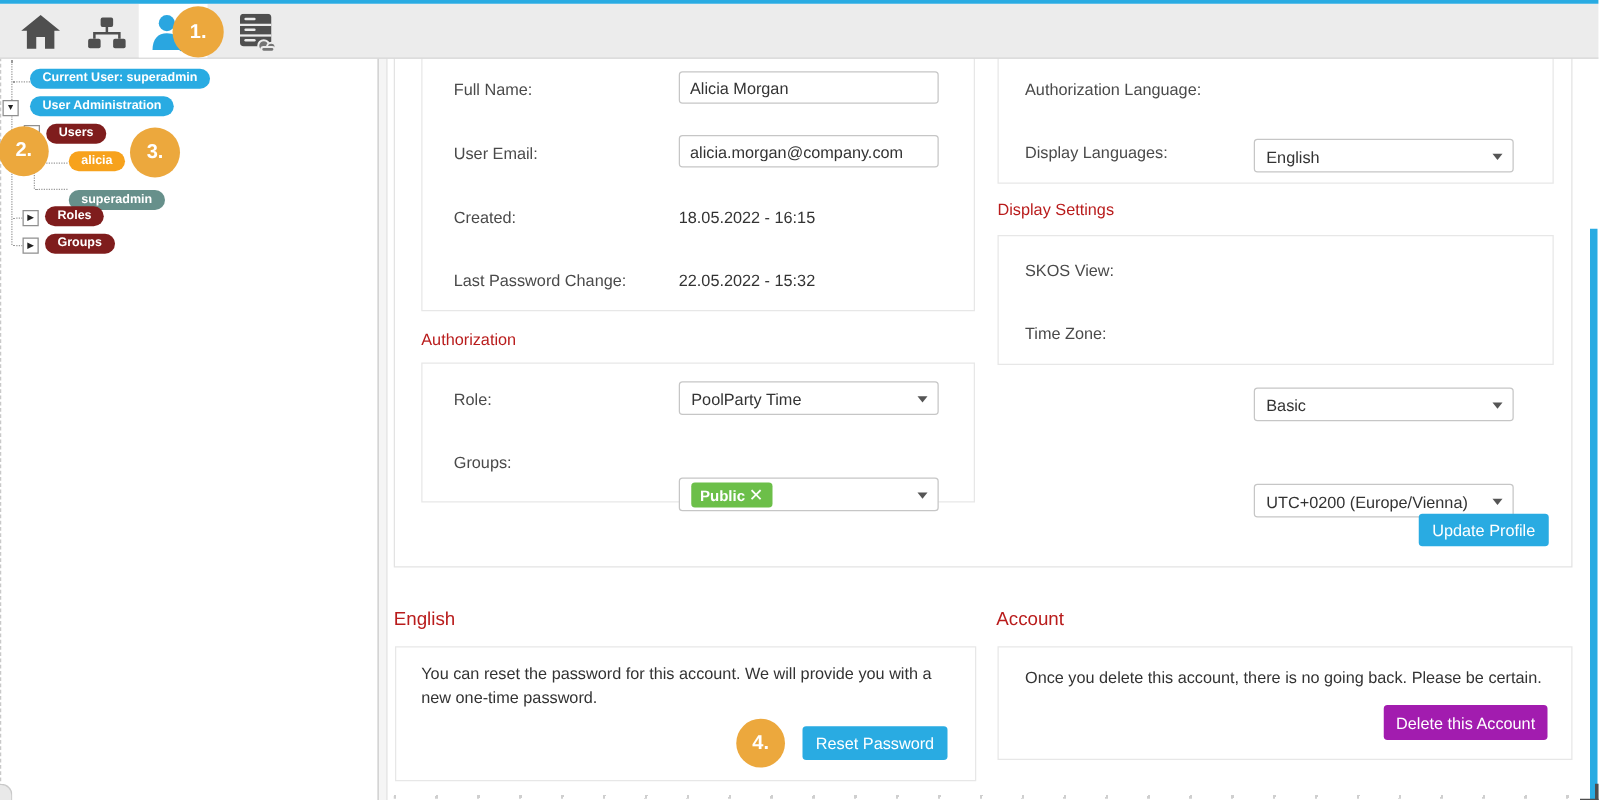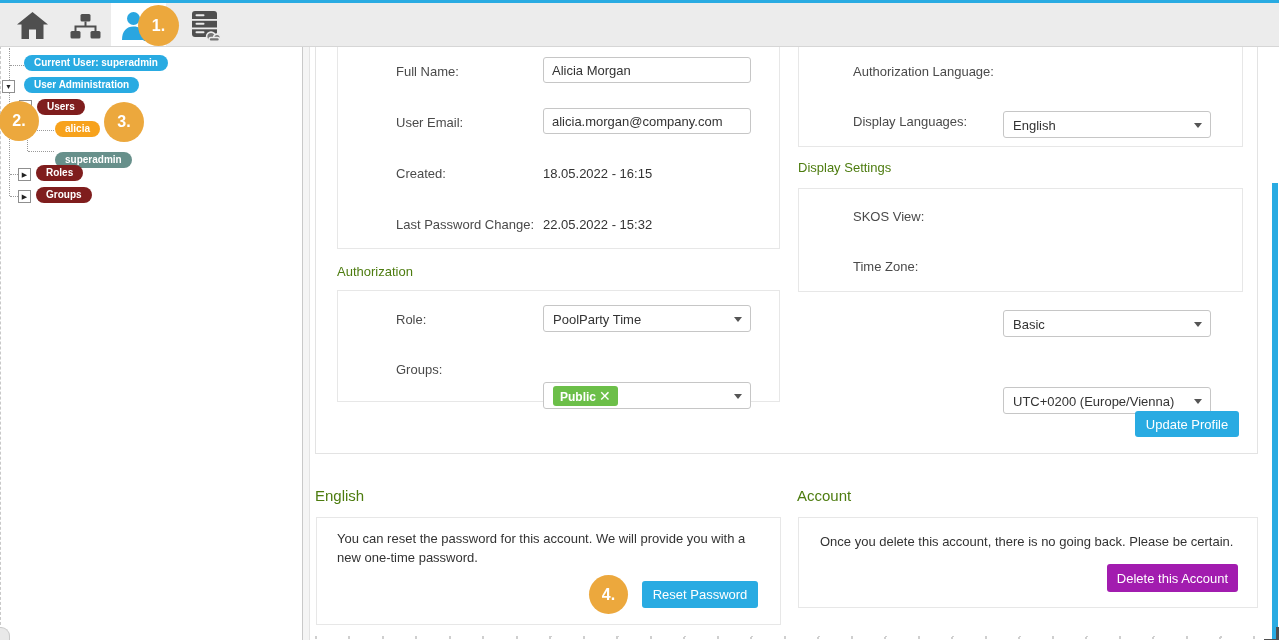--- a/index.html
+++ b/index.html
@@ -20,23 +20,23 @@
           text-align:center;color:#222;cursor:pointer;z-index:5;}
   .pill{padding:2px 10px 3px 10px;border-radius:10px;color:#fff;font-weight:bold;font-size:10px;
         white-space:nowrap;cursor:pointer;z-index:4;}
   .pill.blue{background:#29abe2;} .pill.purple{background:#7f1d1d;}
   .pill.orange{background:#f7a21c;} .pill.teal{background:#67908b;}
   .badge{border-radius:50%;background:#eca83d;color:#fff;font-weight:bold;font-size:16px;
          display:flex;align-items:center;justify-content:center;z-index:20;}
   
   .card{background:#fff;border:1px solid #e3e3e3;}
   .panel{background:#fff;border:1px solid #e7e7e7;}
-  .heading{color:#4d7c0f;font-size:13px;}
+  .heading{color:#b91c1c;font-size:13px;}
   .heading.big{font-size:15px;}
-  .label{color:#4a4a4a;margin-left:33px;}
+  .label{color:#4a4a4a;}
   .value{color:#333;}
   .input{width:198px;height:24px;border:1px solid #c6c6c6;border-radius:3px;padding:0 0 0 8px;
          font-family:inherit;font-size:13px;color:#333;background:#fff;}
   .select{width:208px;height:27px;border:1px solid #c6c6c6;border-radius:3px;background:#fff;
           line-height:27px;padding-left:9px;box-sizing:border-box;cursor:pointer;position:relative;}
   .select:after{content:"";position:absolute;right:8px;top:11px;border-left:4px solid transparent;
           border-right:4px solid transparent;border-top:5px solid #555;}
   .select .ph{color:#a9a9a9;}
   .tag{display:inline-block;background:#6cbf49;color:#fff;border-radius:3px;font-weight:bold;
        padding:0 7px;height:20px;line-height:20px;margin-top:3px;font-size:12px;}

